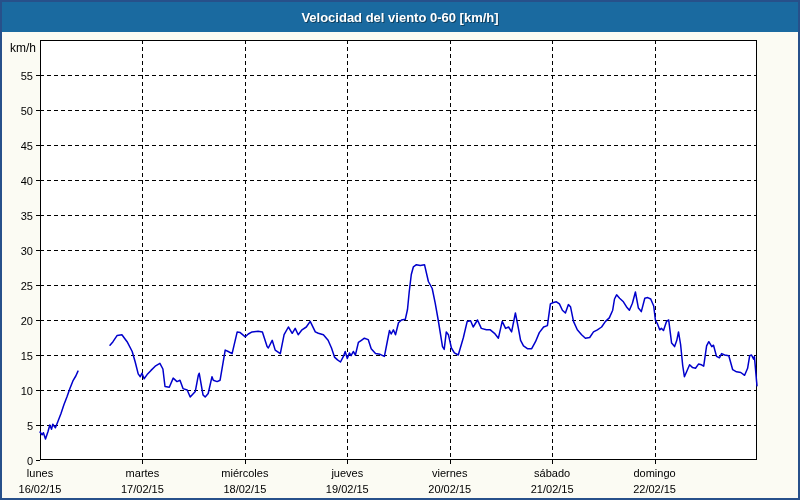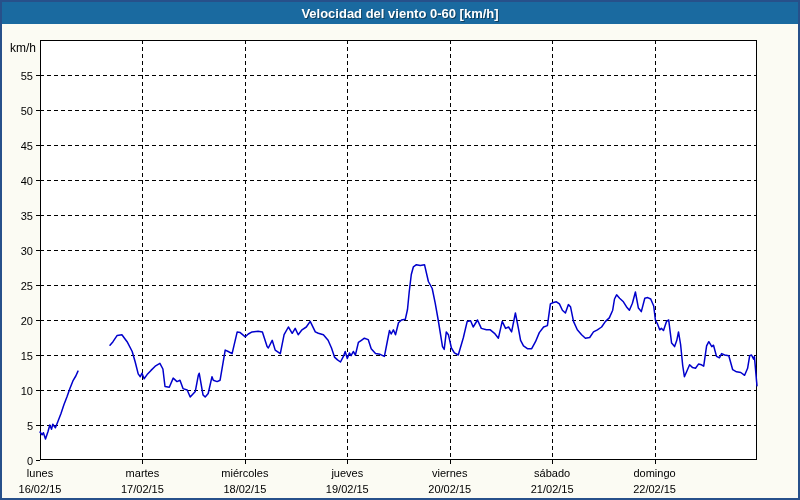--- a/index.html
+++ b/index.html
@@ -6,21 +6,21 @@
   .window{
     position:relative;
     width:800px;height:500px;
     box-sizing:border-box;
     border:2px solid #27508a;
     background:#fbfbf3;
     font-family:"Liberation Sans",sans-serif;
     overflow:hidden;
   }
   .titlebar{
-    position:absolute;top:0;left:0;right:0;height:22px;
+    position:absolute;top:0;left:0;right:0;height:30px;
     background:#1a6aa0;
     display:flex;align-items:center;justify-content:center;
   }
   .titlebar span{
     color:#ffffff;font-size:13px;font-weight:bold;
     text-shadow:1px 1px 0 #10405f;
     letter-spacing:0px;
   }
   svg.chart{position:absolute;top:22px;left:0;}
   svg.chart text{font-family:"Liberation Sans",sans-serif;fill:#000000;}

